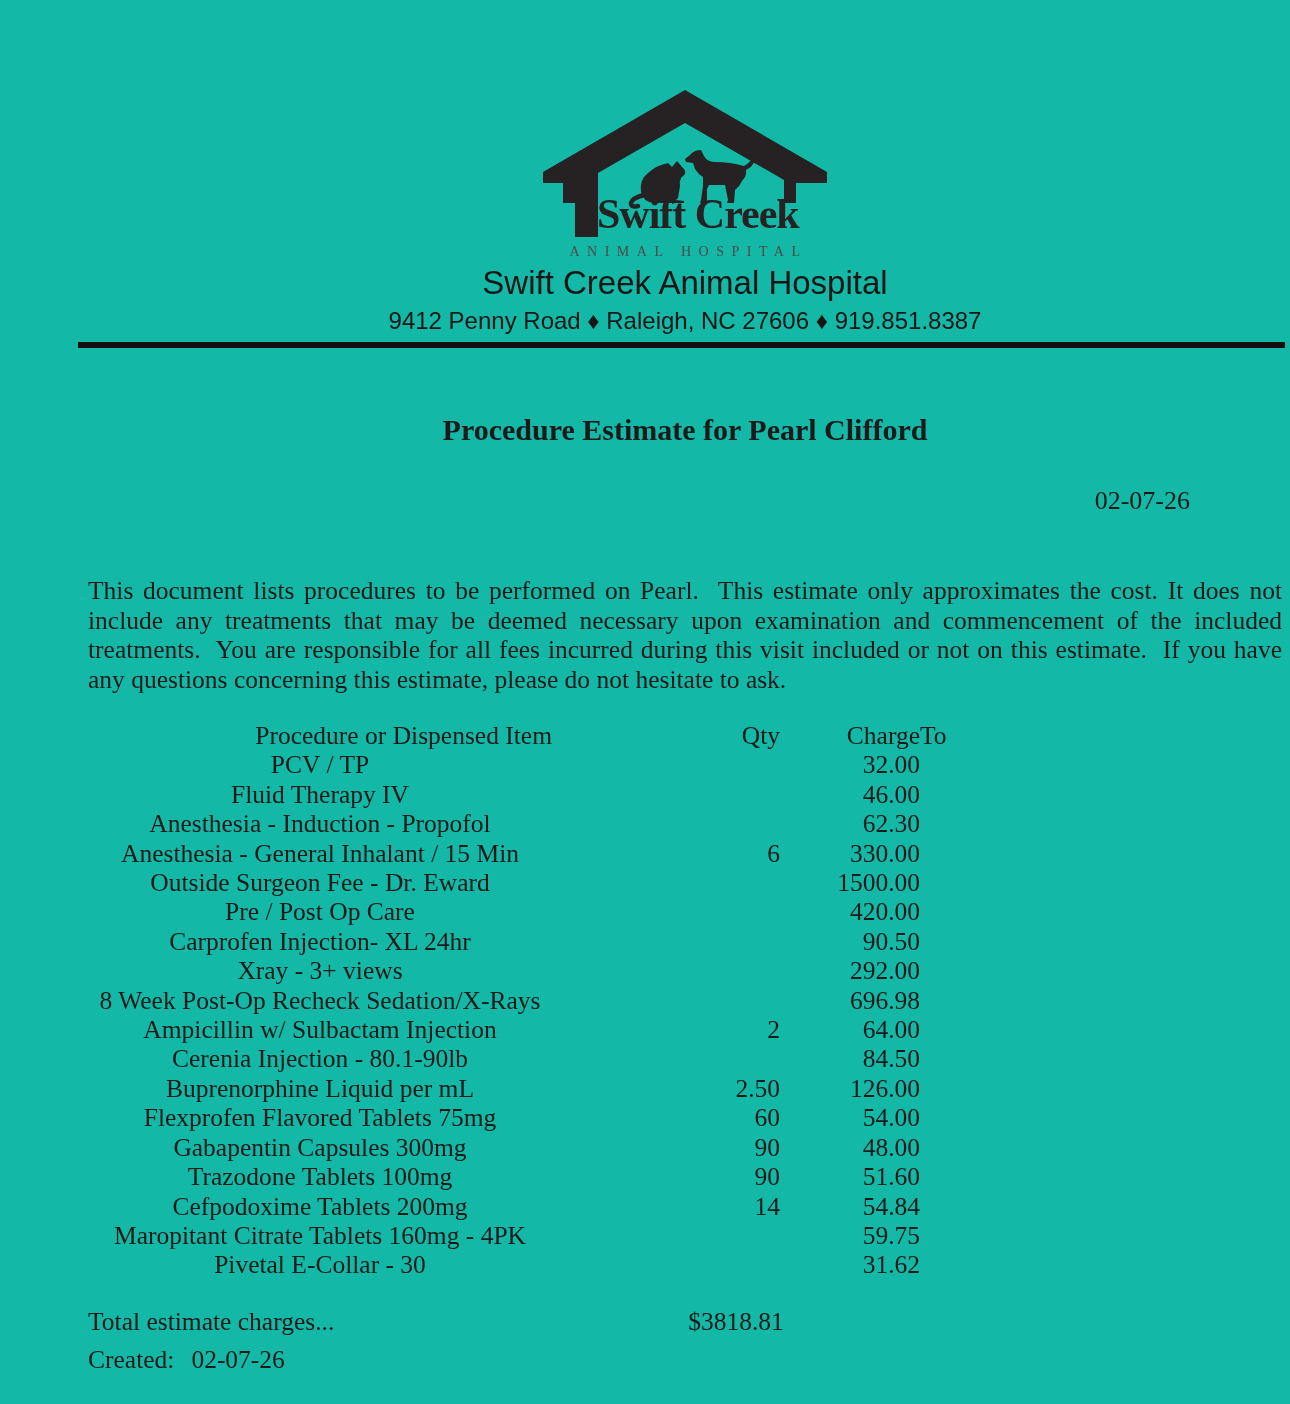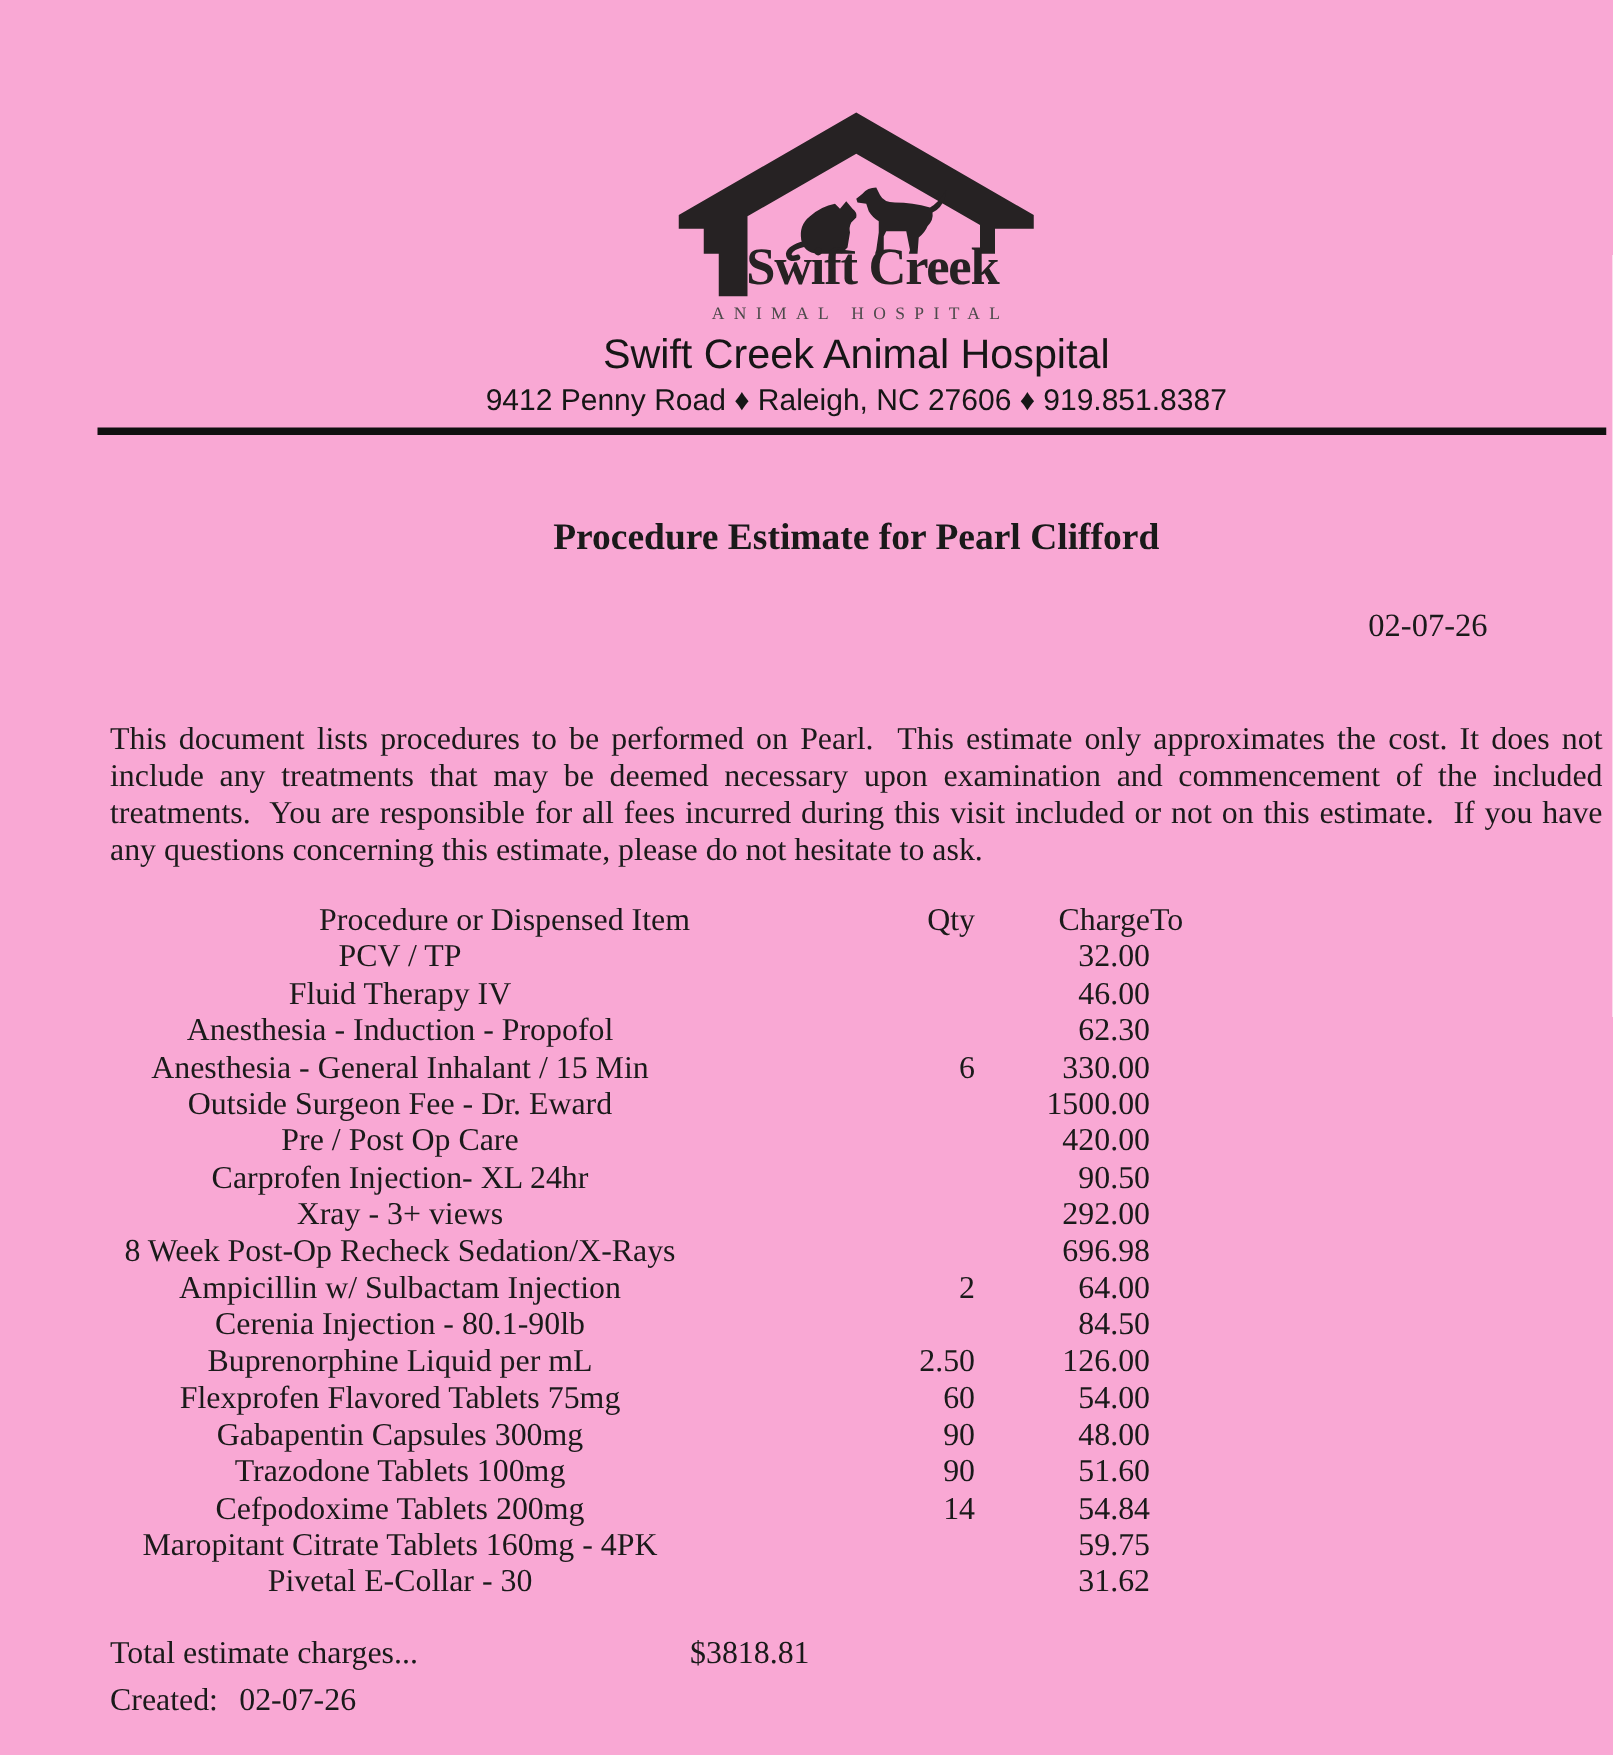--- a/index.html
+++ b/index.html
@@ -1,21 +1,21 @@
 <!DOCTYPE html>
 <html><head>
 <meta charset="utf-8">
 <style>
   * { margin: 0; padding: 0; box-sizing: border-box; }
   html, body { background: #ffffff; }
   .page {
     position: relative;
     width: 1290px;
     height: 1404px;
-    background: #f9a8d4;
+    background: #14b8a6;
     color: #1a1a1a;
     font-family: "Liberation Serif", "DejaVu Serif", serif;
     overflow: hidden;
   }
   .content {
     padding-left: 88px;
     padding-right: 8px;
   }
   
   .masthead { padding-top: 86px; text-align: center; }
@@ -116,21 +116,21 @@
   .c-charge { width: 140px; text-align: right; }
   .c-to     { text-align: left; padding-left: 110px; }
   
   .total-row {
     margin-top: 27px;
     display: flex;
     font-size: 25.5px;
     line-height: 29.4px;
   }
   .total-label { width: 464px; }
-  .total-value { width: 368px; text-align: left; }
+  .total-value { width: 368px; text-align: center; }
   .created-row {
     margin-top: 9px;
     font-size: 25.5px;
     line-height: 29.4px;
   }
   .created-date { margin-left: 17px; }
 </style>
 </head>
 <body>
 

